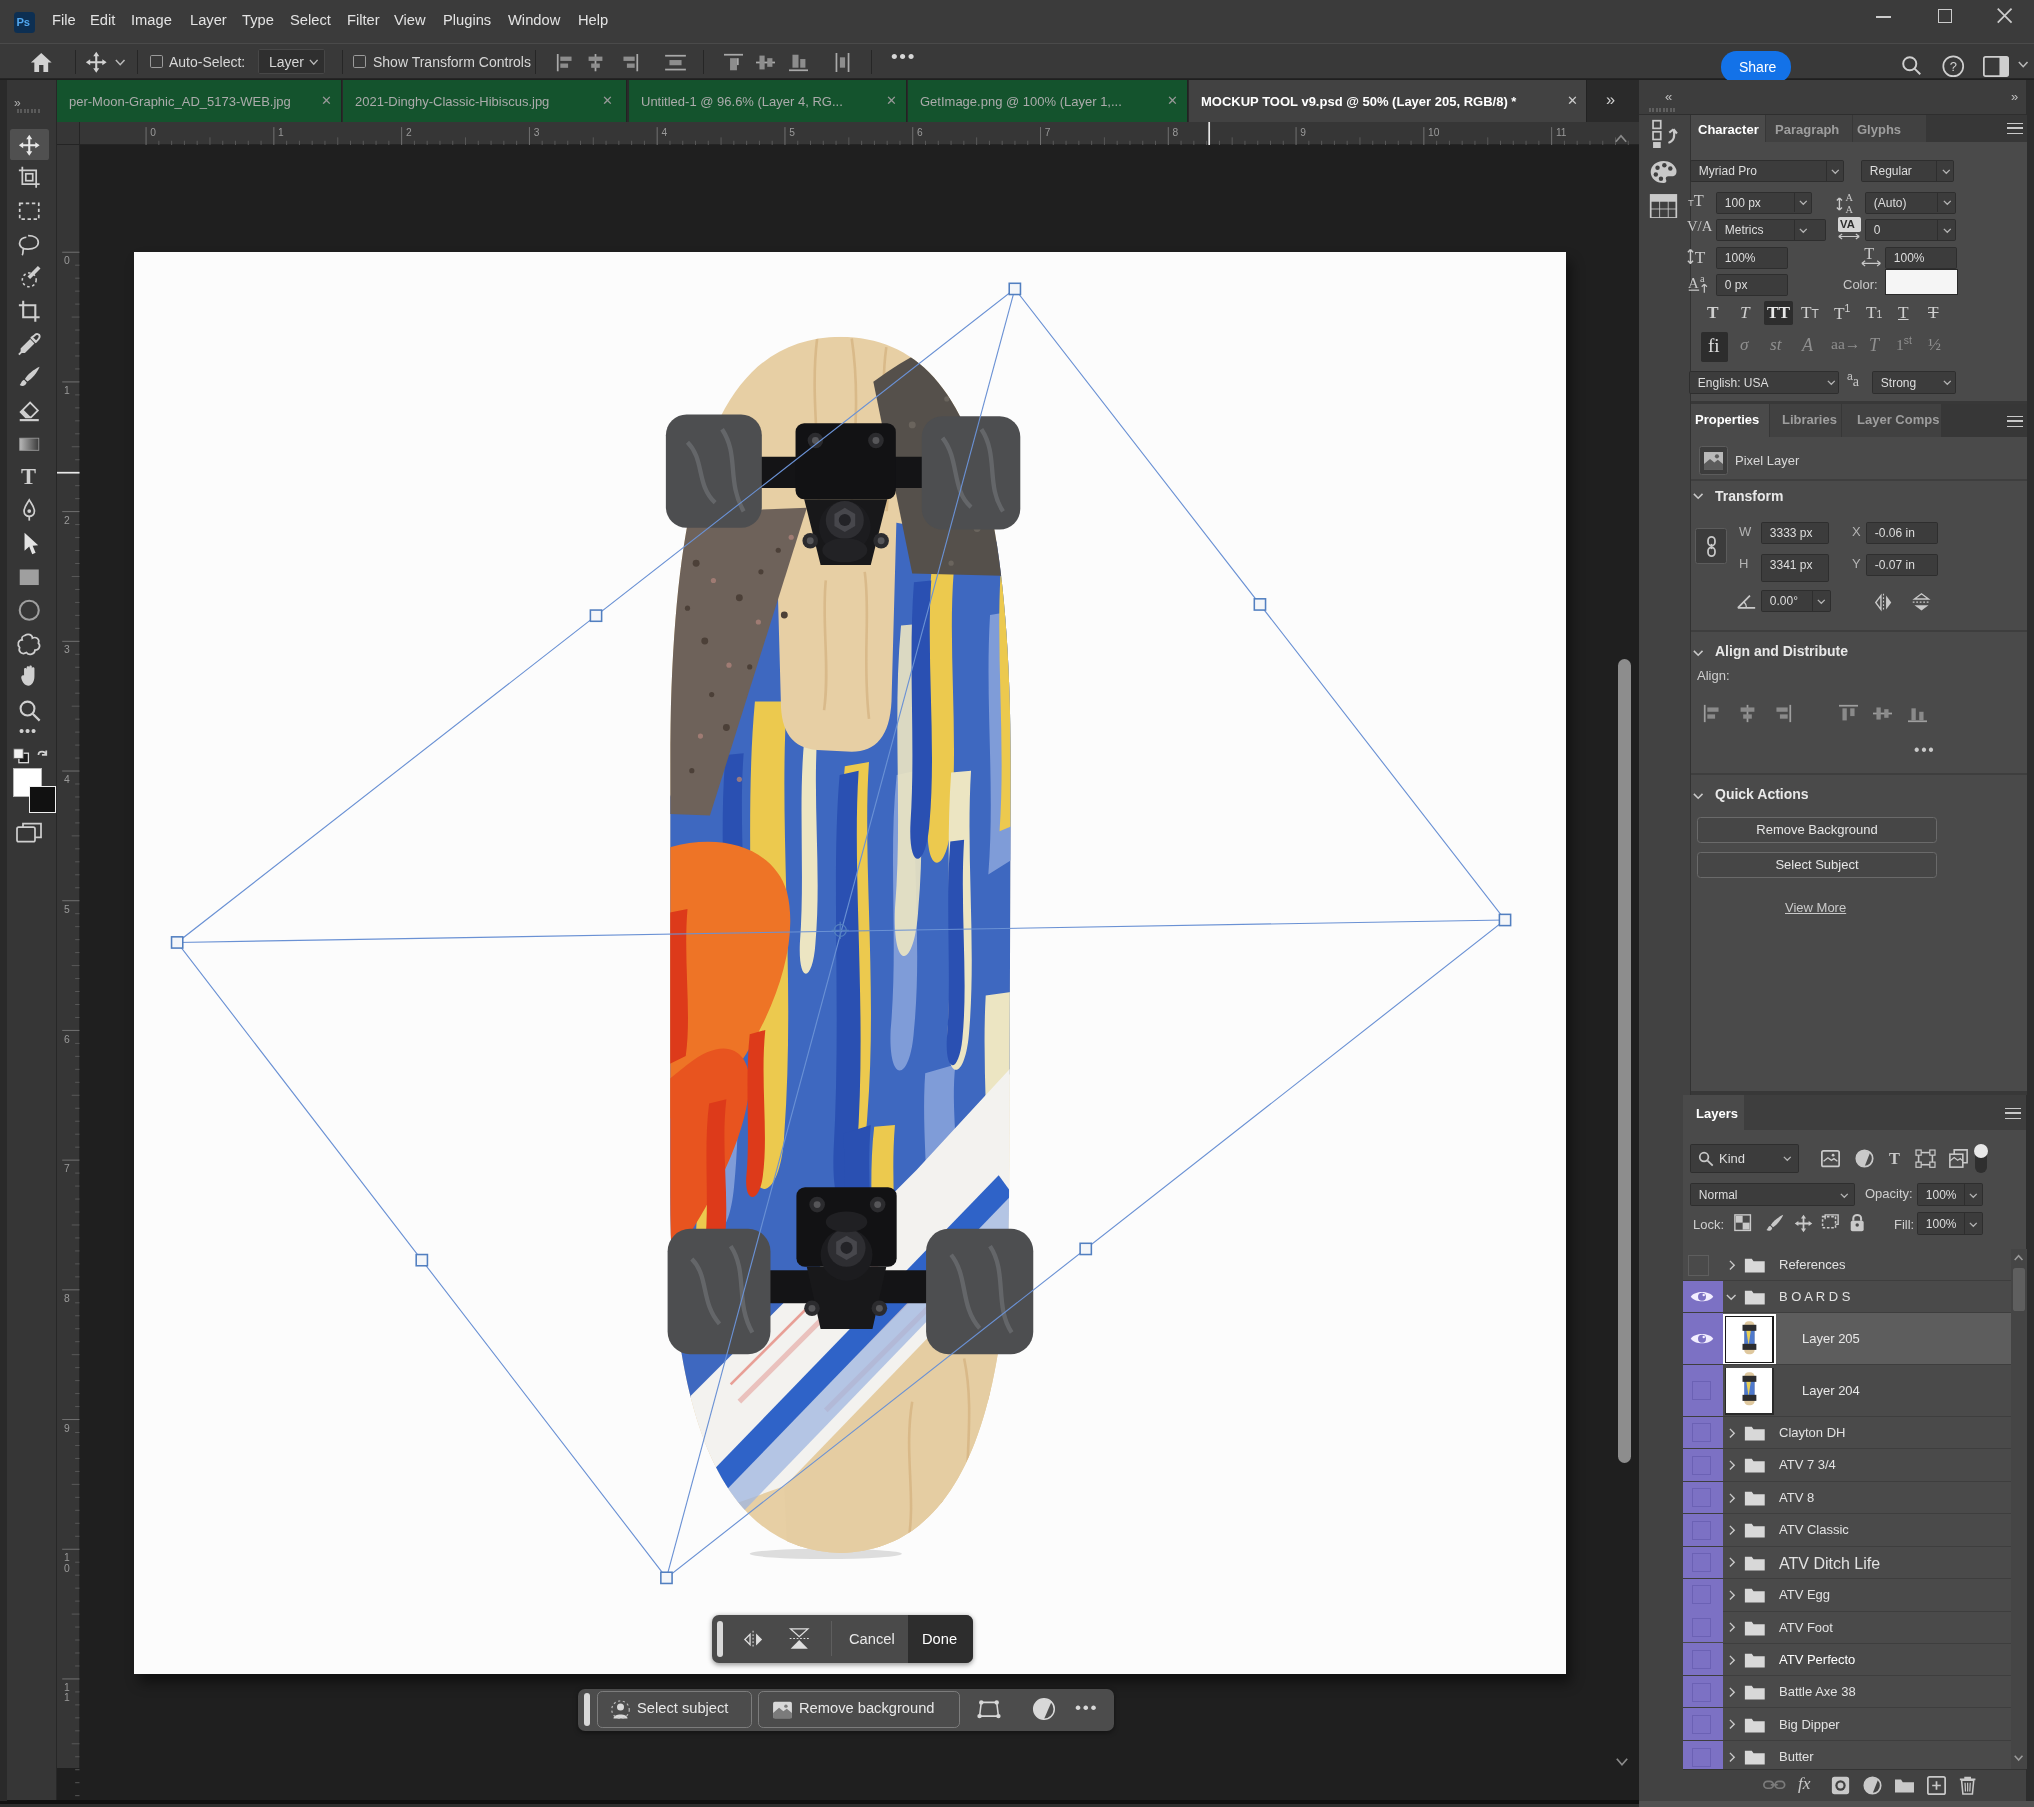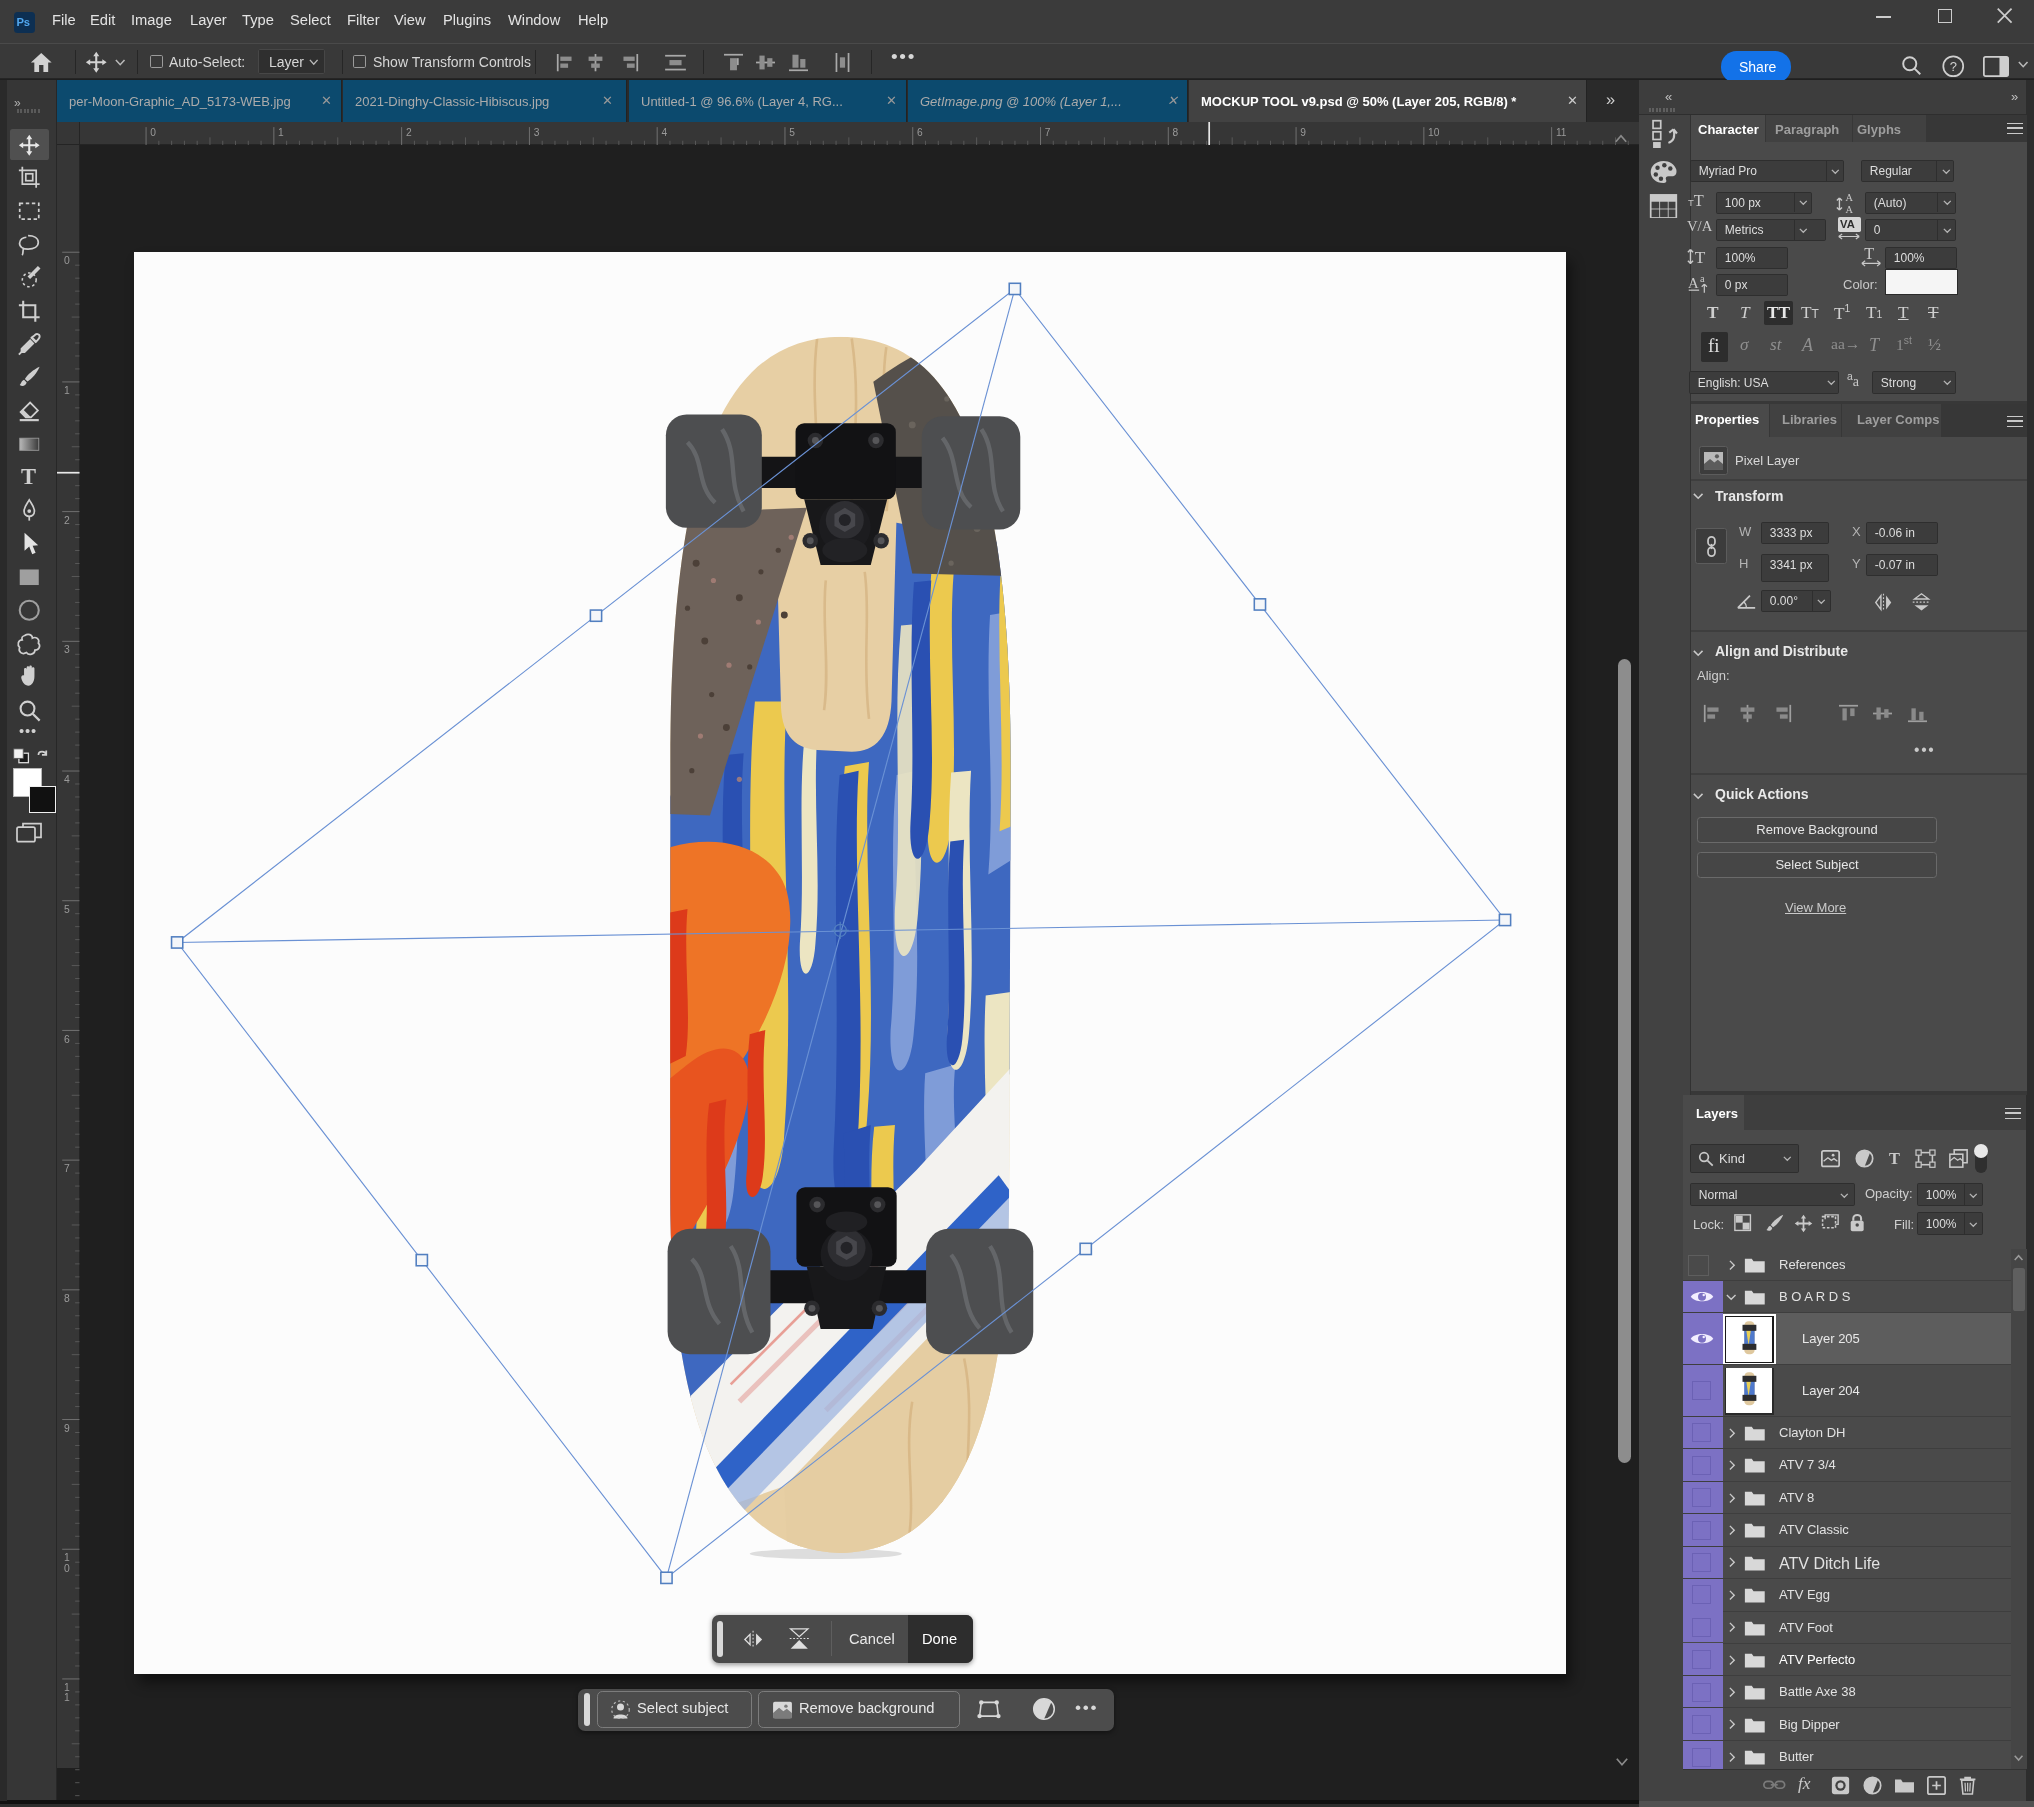--- a/index.html
+++ b/index.html
@@ -7,21 +7,21 @@
 body, div, span { font-family:"Liberation Sans", sans-serif; }
 #root { position:absolute; left:0; top:0; width:2035px; height:1807px; background:#1f1f1f; }
 .abs { position:absolute; }
 .tx { position:absolute; white-space:nowrap; }
 
 #menubar { position:absolute; left:0; top:0; width:2035px; height:43px; background:#3b3b3b; }
 #menubar .m { position:absolute; top:12px; font-size:14.7px; color:#e3e3e3; }
 #optbar { position:absolute; left:0; top:43px; width:2035px; height:36px; background:#393939; border-top:0.9px solid #4a4a4a; border-bottom:0.9px solid #252525; }
 .vsep { position:absolute; width:0.9px; background:#262626; }
 #tabbar { position:absolute; left:0; top:80px; width:2035px; height:42px; background:#2a2a2a; }
-.tab { position:absolute; top:0; height:42px; background:#0c4a6e; border-right:0.9px solid #222; color:#ababab; font-size:13px; }
+.tab { position:absolute; top:0; height:42px; background:#14532d; border-right:0.9px solid #222; color:#ababab; font-size:13px; }
 .tab .tt { position:absolute; left:12px; top:14px; }
 .tab .tc { position:absolute; top:13px; font-size:13px; color:#999; }
 
 #toolbar { position:absolute; left:0; top:80px; width:57px; height:1728px; background:#363636; border-right:0.9px solid #272727; }
 
 #canvasarea { position:absolute; left:57px; top:122px; width:1582px; height:1685px; background:#1f1f1f; }
 #hruler { position:absolute; left:57px; top:122px; width:1582px; height:23px; background:#363636; border-bottom:0.9px solid #242424; }
 #vruler { position:absolute; left:57px; top:145px; width:22.5px; height:1623px; background:#363636; border-right:0.9px solid #242424; }
 #whitecanvas { position:absolute; left:134px; top:252px; width:1432px; height:1422px; background:#fcfcfc; box-shadow:5.2px 8.6px 12px rgba(0,0,0,0.45); }
 #statusbar { position:absolute; left:57px; top:1768px; width:1582px; height:32px; background:#383838; color:#c6c6c6; font-size:13px; }
@@ -160,21 +160,21 @@
         <div class="tc" style="left:264px;">✕</div>
       </div>
   <div class="tab" style="left:343px;width:284px;">
         <div class="tt">2021-Dinghy-Classic-Hibiscus.jpg</div>
         <div class="tc" style="left:259px;">✕</div>
       </div>
   <div class="tab" style="left:629px;width:278px;">
         <div class="tt">Untitled-1 @ 96.6% (Layer 4, RG...</div>
         <div class="tc" style="left:257px;">✕</div>
       </div>
-  <div class="tab" style="left:908px;width:280px;font-style:italic;">
+  <div class="tab" style="left:908px;width:280px;">
         <div class="tt">GetImage.png @ 100% (Layer 1,...</div>
         <div class="tc" style="left:259px;">✕</div>
       </div>
   <div class="tab" style="left:1189px;width:398px;background:#424242;color:#ffffff;">
         <div class="tt" style="font-weight:bold;">MOCKUP TOOL v9.psd @ 50% (Layer 205, RGB/8) *</div>
         <div class="tc" style="left:378px;color:#cccccc;">✕</div>
       </div>
   <div class="tx" style="left:1606px;top:10.4px;font-size:16.4px;color:#cfcfcf;">»</div>
 </div>
 

